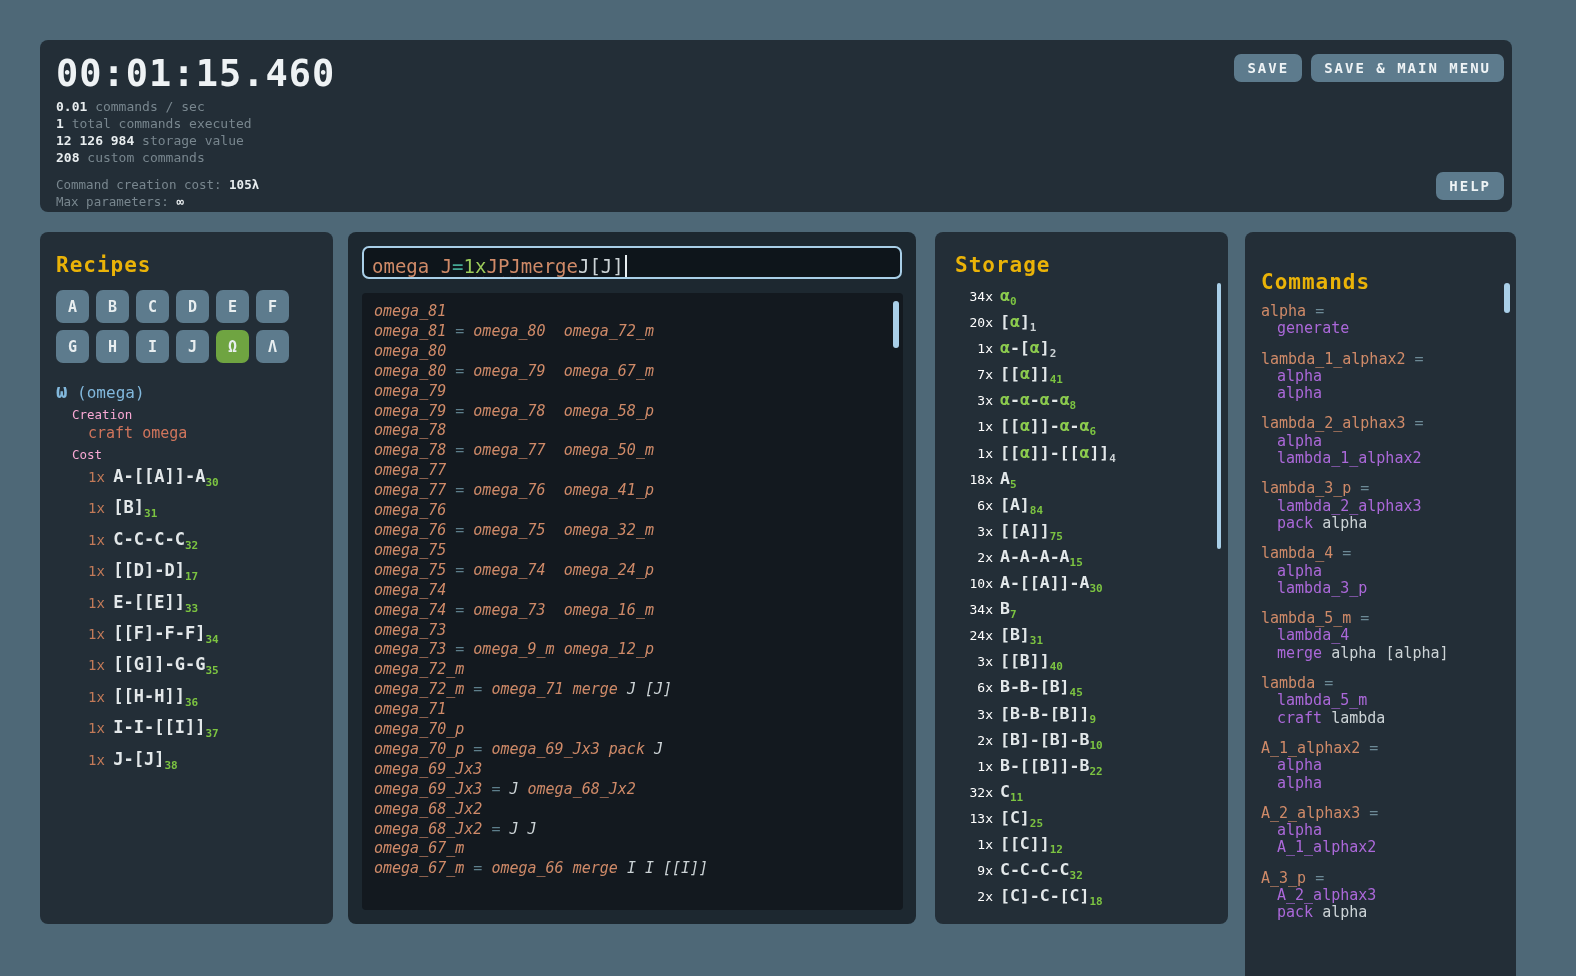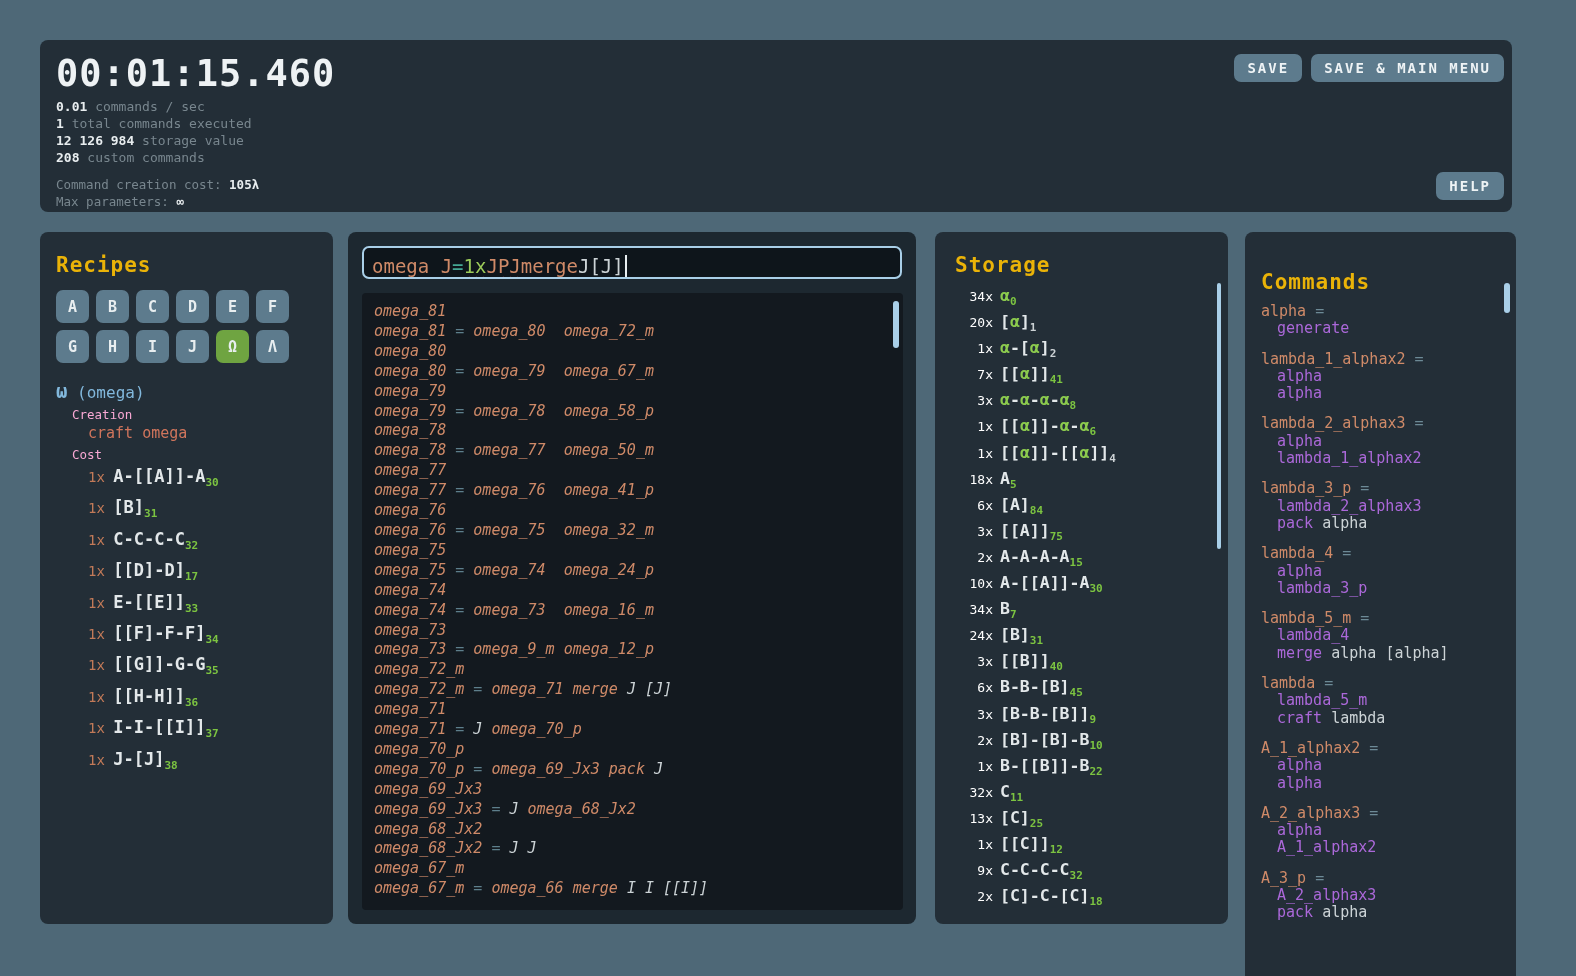--- a/index.html
+++ b/index.html
@@ -163,21 +163,20 @@
       <div class="code-line"><span class="k-n">omega_76</span> <span class="k-e">=</span> <span class="k-n">omega_75</span>  <span class="k-n">omega_32_m</span></div>
       <div class="code-line"><span class="k-n">omega_75</span></div>
       <div class="code-line"><span class="k-n">omega_75</span> <span class="k-e">=</span> <span class="k-n">omega_74</span>  <span class="k-n">omega_24_p</span></div>
       <div class="code-line"><span class="k-n">omega_74</span></div>
       <div class="code-line"><span class="k-n">omega_74</span> <span class="k-e">=</span> <span class="k-n">omega_73</span>  <span class="k-n">omega_16_m</span></div>
       <div class="code-line"><span class="k-n">omega_73</span></div>
       <div class="code-line"><span class="k-n">omega_73</span> <span class="k-e">=</span> <span class="k-n">omega_9_m</span> <span class="k-n">omega_12_p</span></div>
       <div class="code-line"><span class="k-n">omega_72_m</span></div>
       <div class="code-line"><span class="k-n">omega_72_m</span> <span class="k-e">=</span> <span class="k-n">omega_71</span> <span class="k-n">merge</span> <span class="k-p">J</span> <span class="k-p">[J]</span></div>
       <div class="code-line"><span class="k-n">omega_71</span></div>
-      <div class="code-line"><span class="k-n">omega_71</span> <span class="k-e">=</span> <span class="k-p">J</span> <span class="k-n">omega_70_p</span></div>
       <div class="code-line"><span class="k-n">omega_70_p</span></div>
       <div class="code-line"><span class="k-n">omega_70_p</span> <span class="k-e">=</span> <span class="k-n">omega_69_Jx3</span> <span class="k-n">pack</span> <span class="k-p">J</span></div>
       <div class="code-line"><span class="k-n">omega_69_Jx3</span></div>
       <div class="code-line"><span class="k-n">omega_69_Jx3</span> <span class="k-e">=</span> <span class="k-p">J</span> <span class="k-n">omega_68_Jx2</span></div>
       <div class="code-line"><span class="k-n">omega_68_Jx2</span></div>
       <div class="code-line"><span class="k-n">omega_68_Jx2</span> <span class="k-e">=</span> <span class="k-p">J</span> <span class="k-p">J</span></div>
       <div class="code-line"><span class="k-n">omega_67_m</span></div>
       <div class="code-line"><span class="k-n">omega_67_m</span> <span class="k-e">=</span> <span class="k-n">omega_66</span> <span class="k-n">merge</span> <span class="k-p">I</span> <span class="k-p">I</span> <span class="k-p">[[I]]</span></div>
     </div>
 </div>

